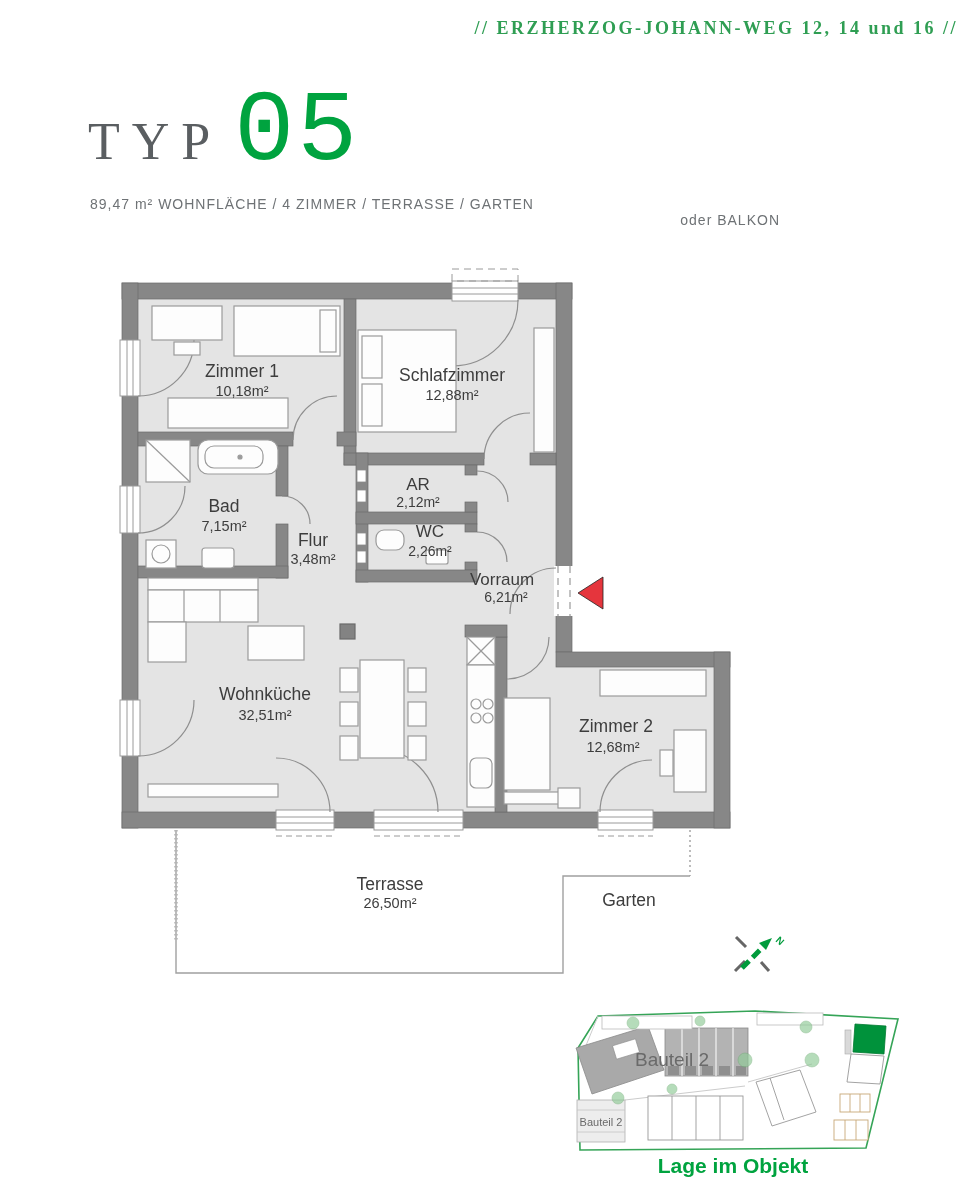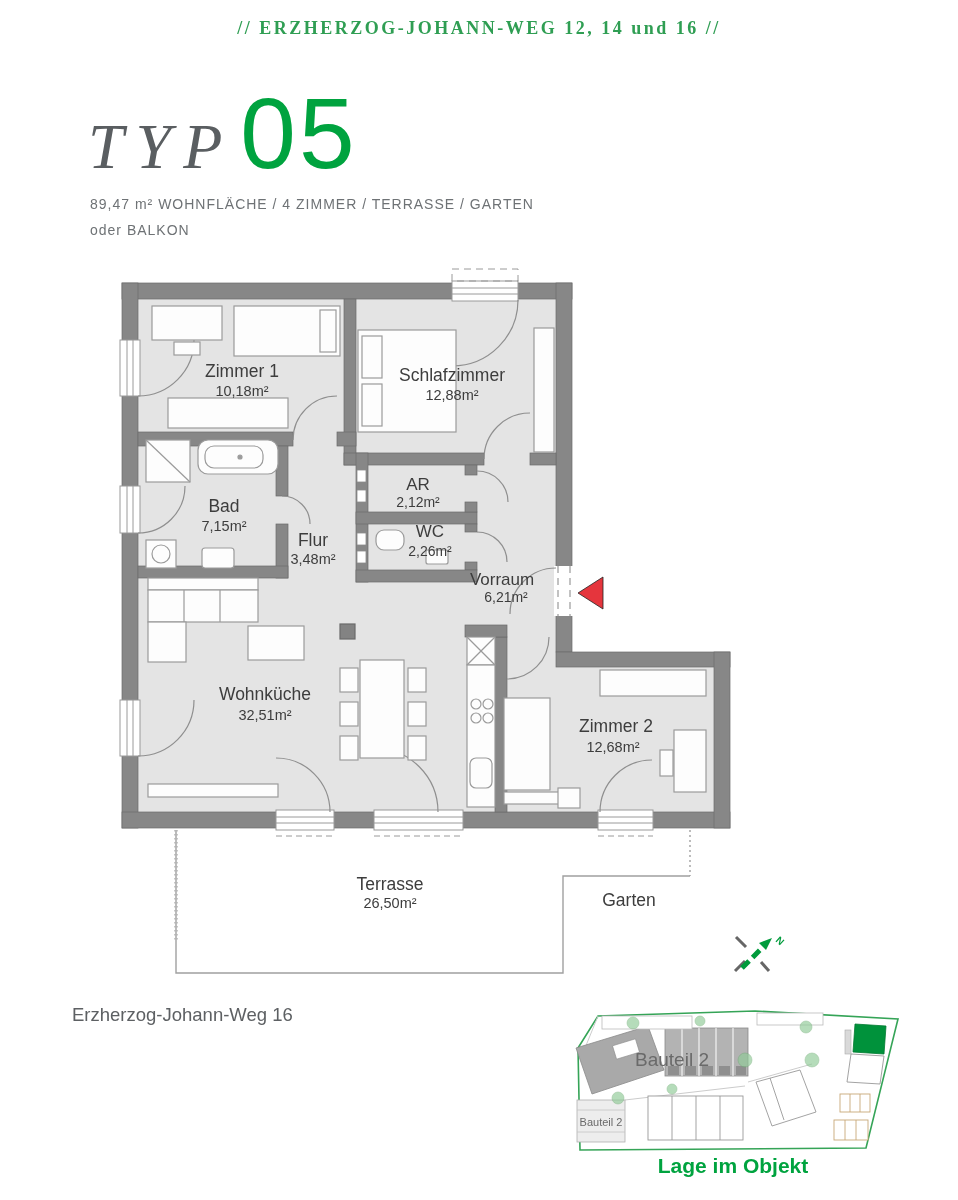--- a/index.html
+++ b/index.html
@@ -1,32 +1,32 @@
 <!DOCTYPE html>
 <html><head>
 <meta charset="utf-8">
 <style>
   html,body{margin:0;padding:0;background:#ffffff;}
   #page{position:relative;width:958px;height:1200px;background:#fff;overflow:hidden;
         font-family:"Liberation Sans",sans-serif;}
   #plan-svg{position:absolute;left:0;top:0;width:958px;height:1200px;}
   .abs{position:absolute;}
   
-  #header{left:0;top:18px;width:958px;text-align:center;
+  #header{left:0;top:18px;width:958px;text-align:right;
           font-family:"Liberation Serif",serif;font-size:18px;font-weight:600;
           letter-spacing:2.5px;color:#2f9e53;}
   
   #title{left:88px;top:76px;white-space:nowrap;}
-  #title .typ{font-family:"Liberation Serif",serif;font-size:64px;font-weight:400;
-              letter-spacing:12px;color:#5a5e61;font-style:italic;}
-  #title .num{font-family:Liberation Sans, sans-serif;font-size:100px;font-weight:400;
-              letter-spacing:3px;color:#00a33f;margin-left:6px;}
+  #title .typ{font-family:"Liberation Serif",serif;font-size:52px;font-weight:400;
+              letter-spacing:12px;color:#5a5e61;}
+  #title .num{font-family:Liberation Mono, monospace;font-size:100px;font-weight:400;
+              letter-spacing:3px;color:#00a33f;margin-left:12px;}
   
   #subtitle{left:90px;top:196px;width:690px;color:#6e7275;font-size:14px;letter-spacing:1px;}
-  #subtitle .l2{margin-top:10px;}
+  #subtitle .l2{text-align:right;}
   
   #footer-address{left:72px;top:1004px;font-size:18.5px;color:#5d6063;}
   #footer-units{left:230px;top:1004px;width:178px;text-align:right;font-size:18.5px;
                 color:#5d6063;line-height:21.5px;}
   
   #logo{left:92px;top:1112px;color:#009b3c;font-style:italic;font-weight:bold;
         font-size:72px;letter-spacing:-4px;line-height:72px;}
   #logo .mark{font-size:38px;vertical-align:28px;margin-left:8px;letter-spacing:0;}
   .svgtxt{font-family:"Liberation Sans",sans-serif;fill:#3d3d3d;}
 </style>
@@ -329,17 +329,16 @@
 
   <div id="title" class="abs">
     <span class="typ">TYP</span><span class="num">05</span>
   </div>
 
   <div id="subtitle" class="abs">
     <div class="l1">89,47 m² WOHNFLÄCHE  /  4 ZIMMER  /  TERRASSE  /  GARTEN</div>
     <div class="l2">oder BALKON</div>
   </div>
 
-  <div id="footer-address" class="abs">Erzherzog-Johann-Weg 16</div>
 
 
 
 </div>
 
 </body></html>

